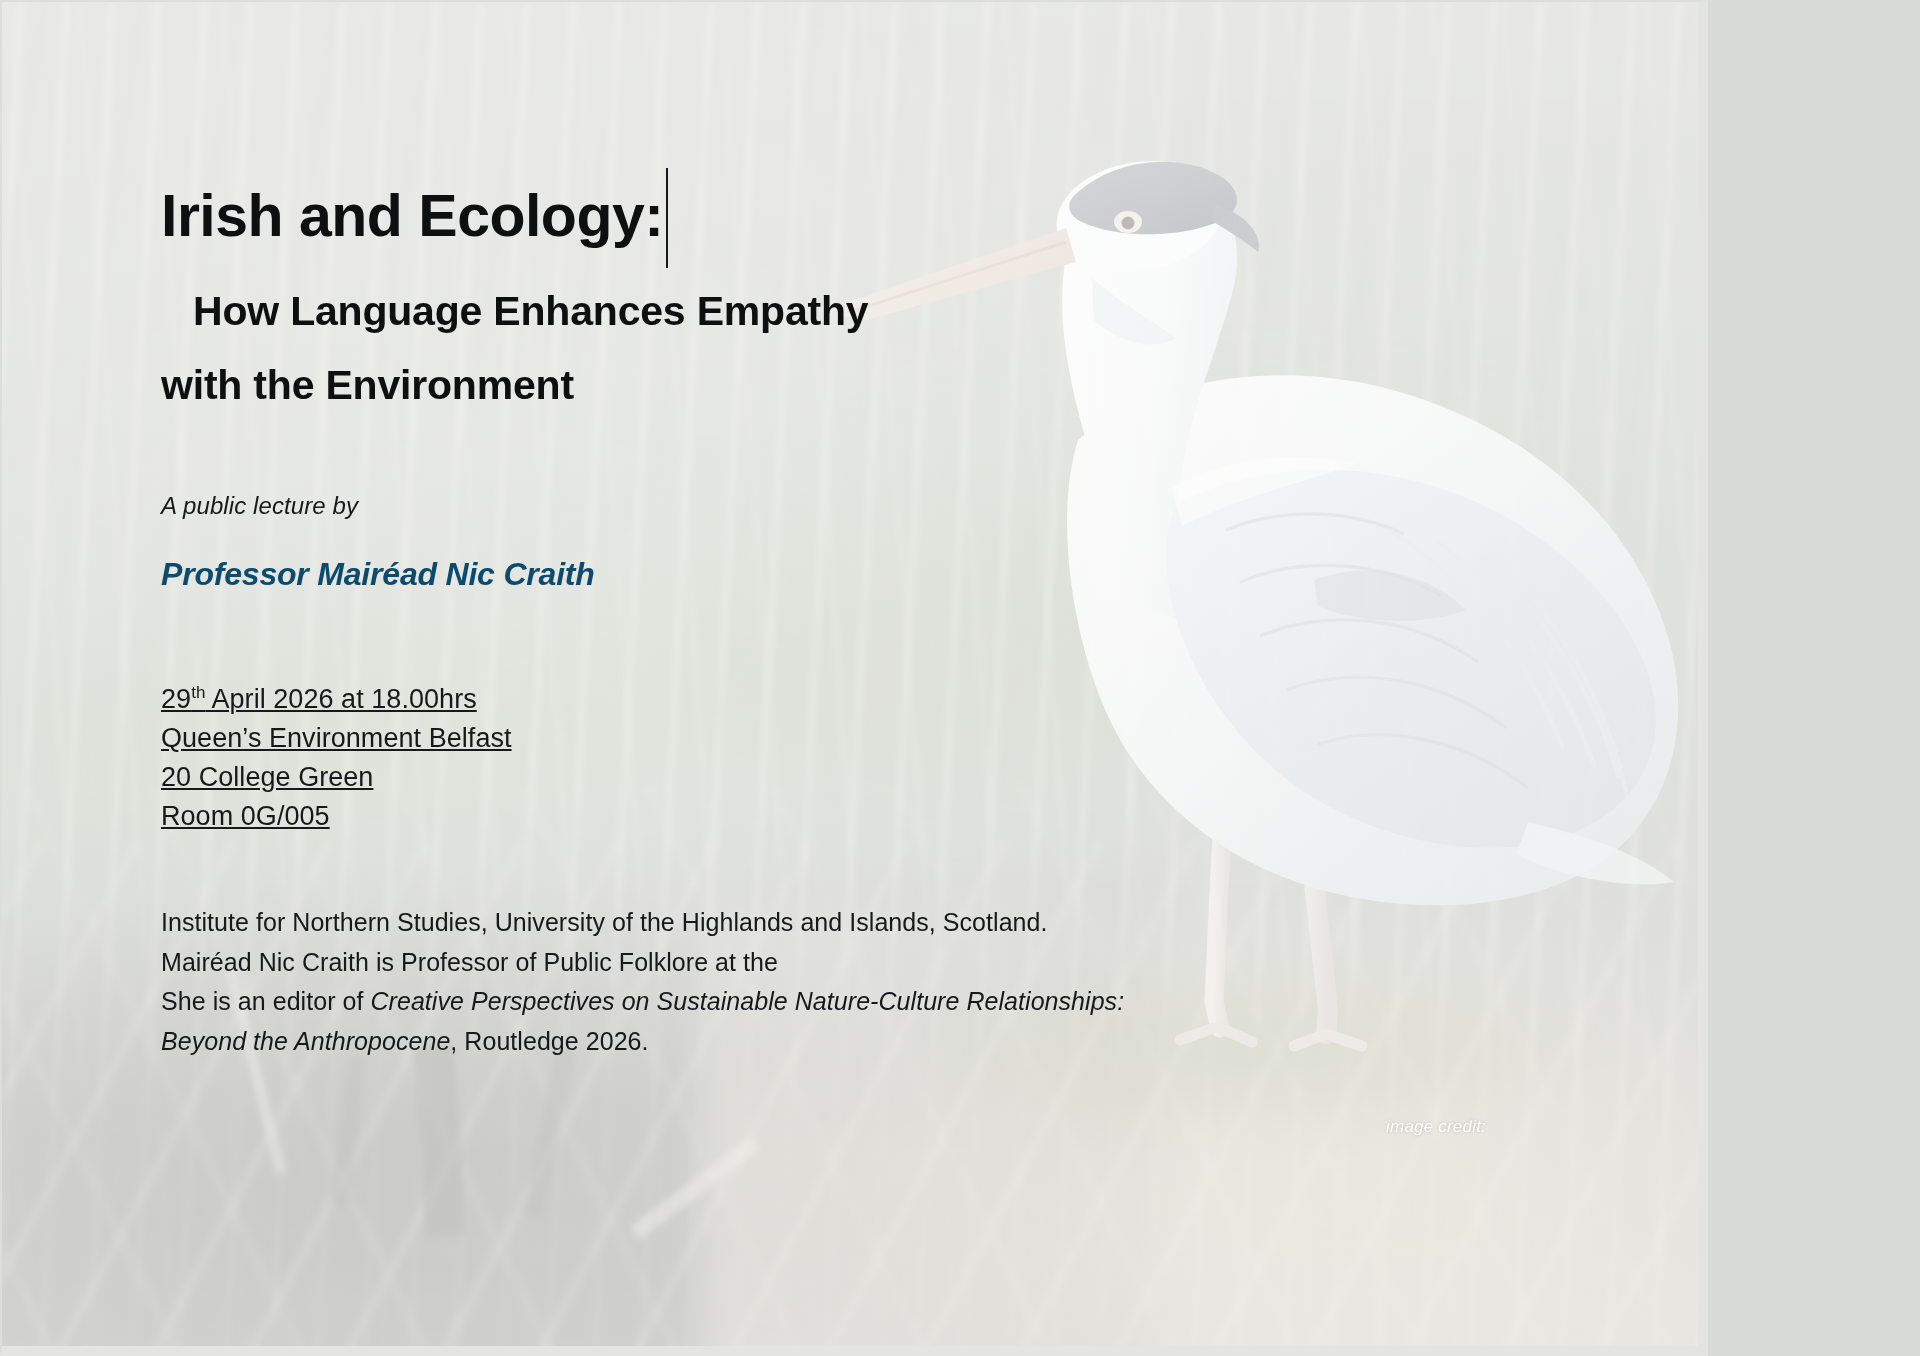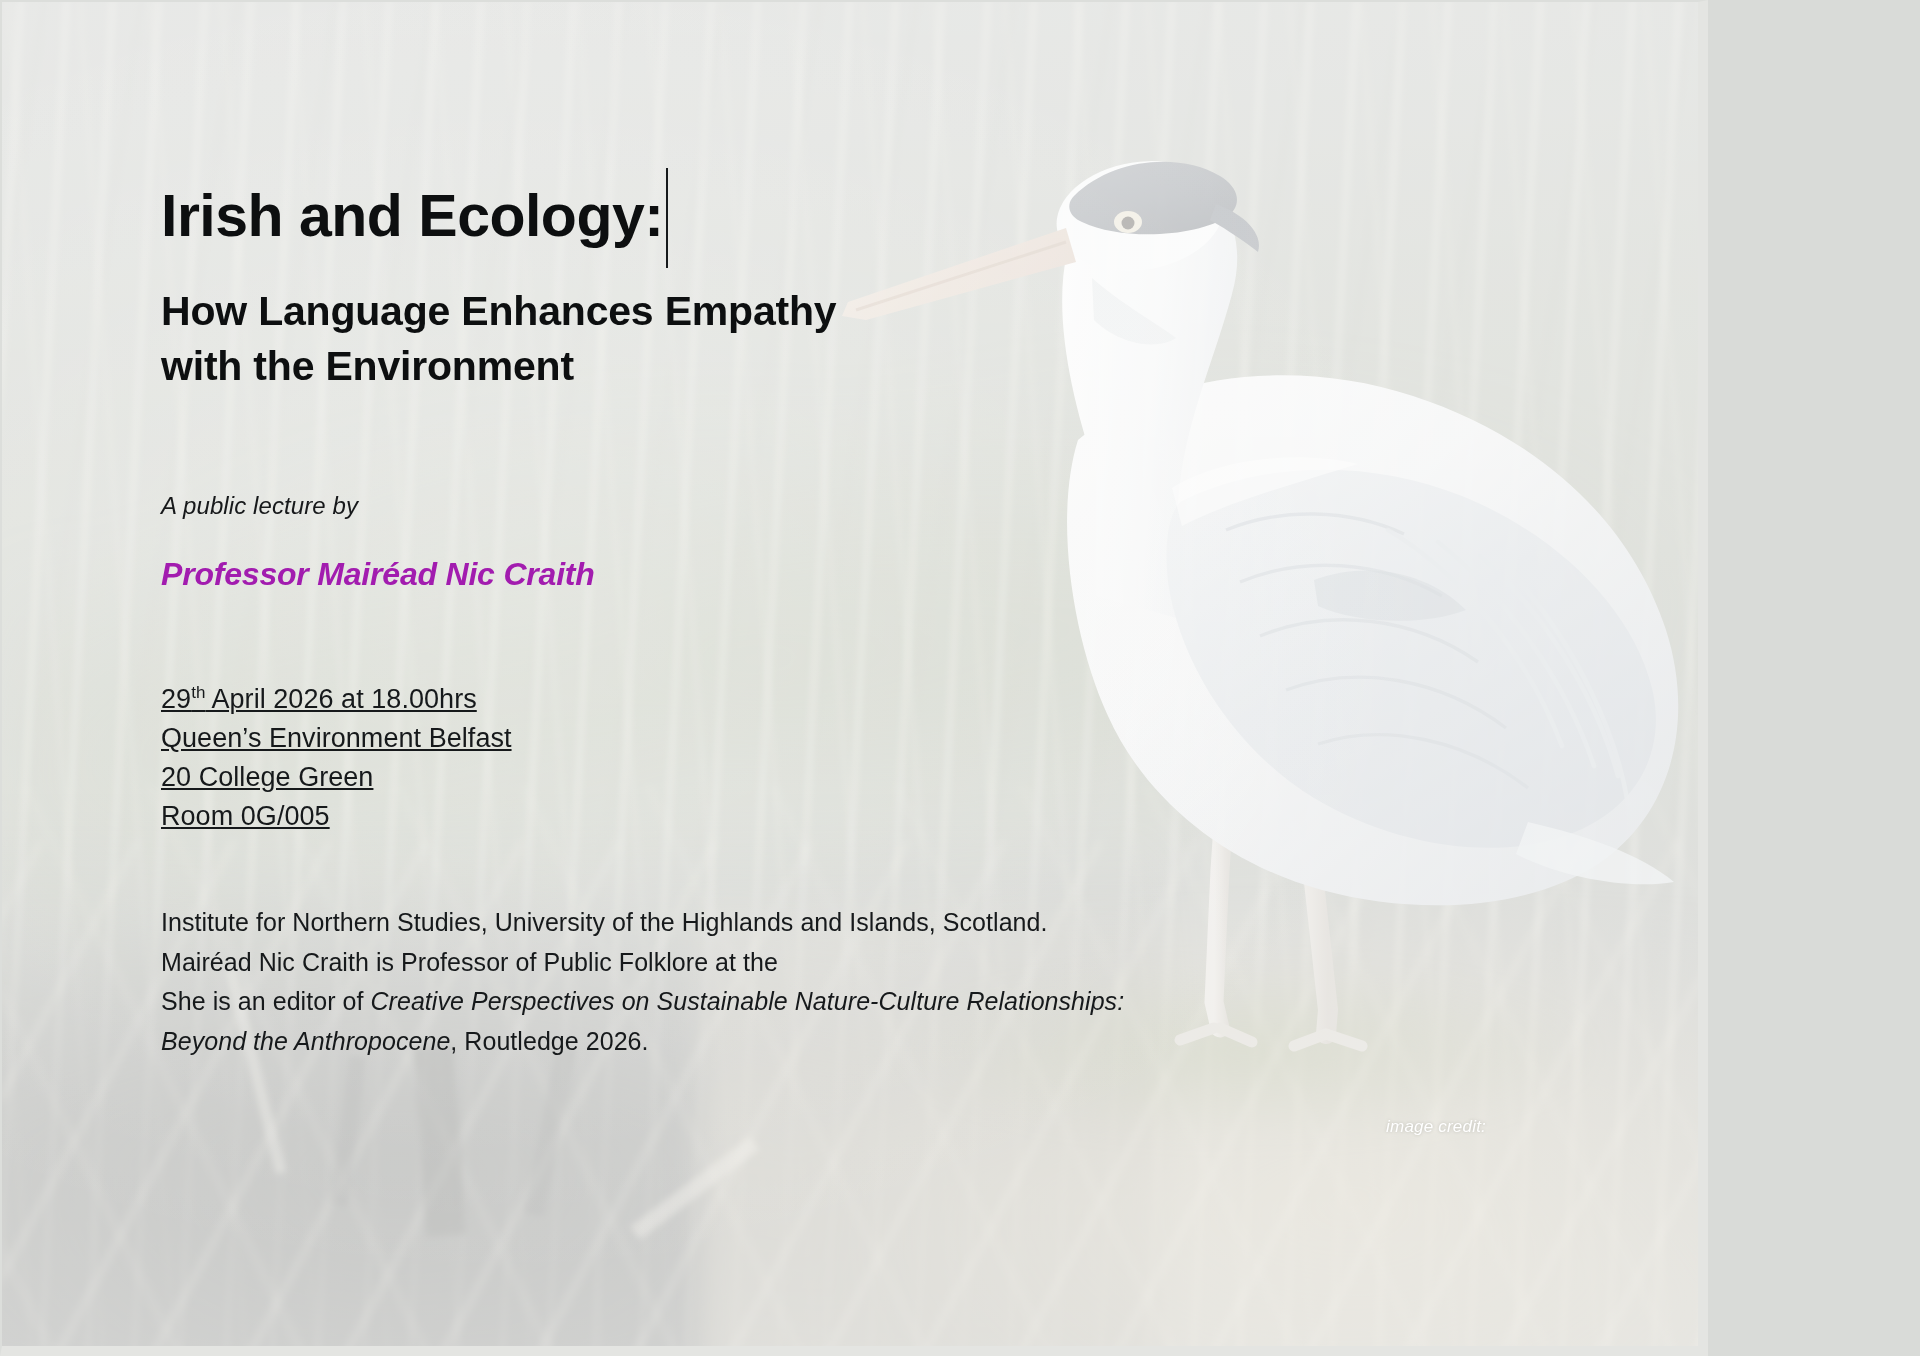--- a/index.html
+++ b/index.html
@@ -175,34 +175,34 @@
     font-size:59px; font-weight:700; letter-spacing:-.5px;
     line-height:1.06; color:#0d0f10; white-space:nowrap;
   }
   .caret {
     display:inline-block; width:2px; height:100px;
     background:#16191b; vertical-align:-32px;
     margin-left:3px;
   }
   .title-line2, .title-line3 {
     font-size:41px; font-weight:700; letter-spacing:-.2px;
-    line-height:1.34; color:#0d0f10; white-space:nowrap;
-  }
-  .title-line2 { margin-top:16px; }
+    line-height:1.34; color:#0d0f10; white-space:nowrap;margin-top:19px;
+  }
+  .title-line2 { margin-top:16px;margin-left:32px; }
 
   .lecture-by {
     position:absolute; left:161px; top:474px;
     font-size:24px; font-style:italic; font-weight:400;
     color:#17191b; letter-spacing:.1px;margin-top:18px;
   }
 
   .presenter {
     position:absolute; left:161px; top:556px;
     font-size:32px; font-style:italic; font-weight:700;
-    color:#a21caf; letter-spacing:-.2px; white-space:nowrap;
+    color:#0c4a6e; letter-spacing:-.2px; white-space:nowrap;
   }
 
   .details {
     position:absolute; left:161px; top:680px;
     font-size:27px; line-height:39px; font-weight:400;
     color:#16191b; letter-spacing:.05px;text-decoration:underline;
   }
   .details sup { font-size:17px; vertical-align:super; line-height:0; }
 
   .bio {

